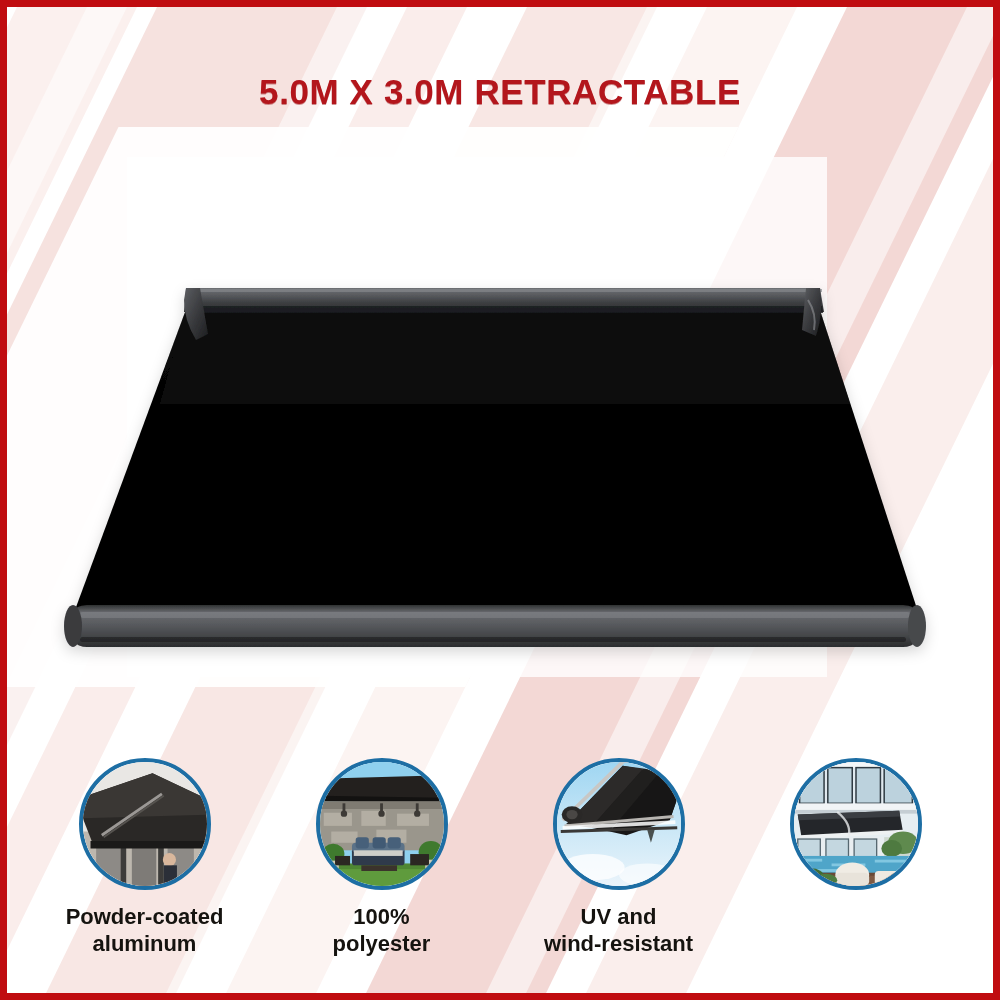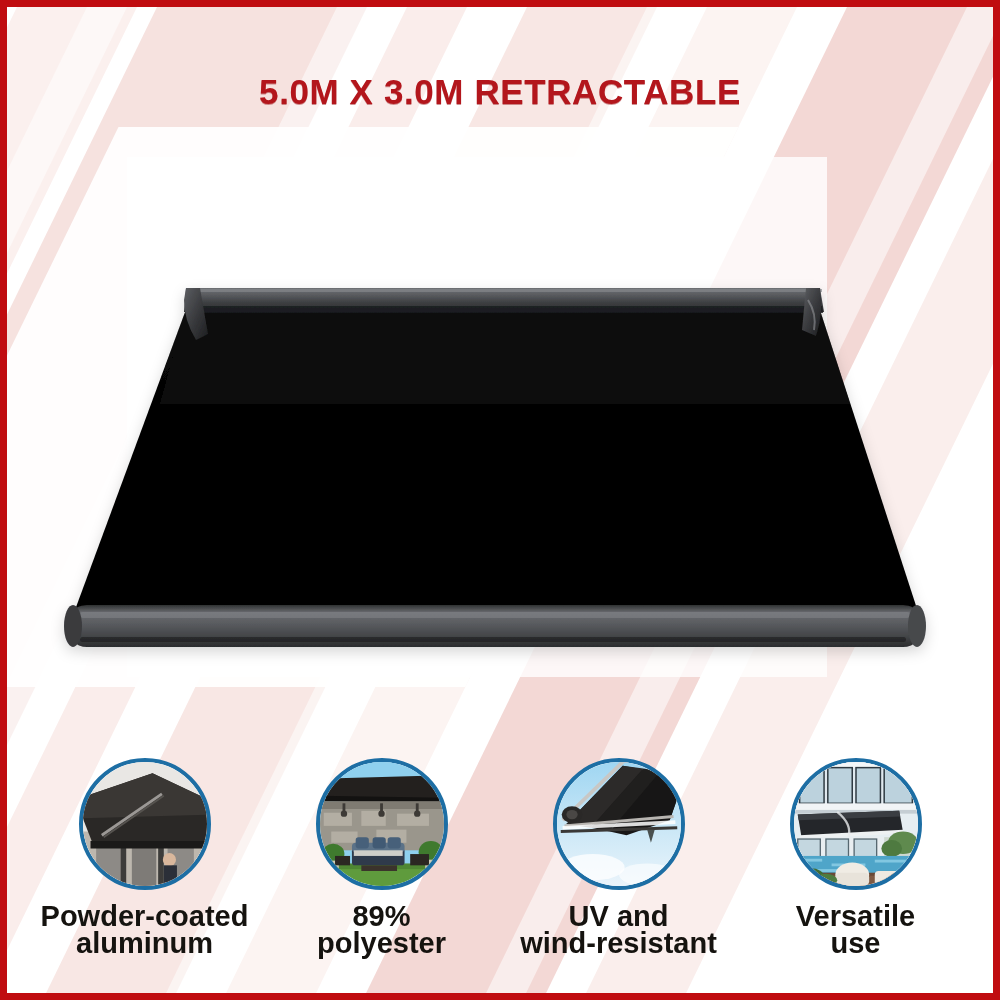--- a/index.html
+++ b/index.html
@@ -101,21 +101,21 @@
     background: #ffffff;
     box-sizing: border-box;
     flex: 0 0 auto;
   }
   .circle svg { display: block; width: 100%; height: 100%; }
 
   .feature-label {
     margin-top: 13px;
     font-family: "Liberation Sans", sans-serif;
     font-weight: bold;
-    font-size: 29px;
+    font-size: 22px;
     line-height: 27px;
     color: #15130f;
     text-align: center;
     max-width: 210px;
   }
 </style>
 </head>
 <body>
 
 <div class="canvas">
@@ -278,21 +278,21 @@
           <rect x="38" y="80" width="14" height="12" rx="3" fill="#47607a"></rect>
           <rect x="56" y="80" width="14" height="12" rx="3" fill="#415a74"></rect>
           <rect x="72" y="80" width="14" height="12" rx="3" fill="#47607a"></rect>
           <rect x="36" y="94" width="52" height="6" fill="#cfcec8"></rect>
           <rect x="44" y="110" width="38" height="6" fill="#3b332c"></rect>
           <rect x="96" y="98" width="20" height="12" fill="#2b2722"></rect>
           <rect x="16" y="100" width="16" height="10" fill="#2b2722"></rect>
         </svg>
       </div>
       <div class="feature-label">
-        <span>89%</span><br>
+        <span>100%</span><br>
         <span>polyester</span>
       </div>
     </div>
 
     <div class="feature">
       <div class="circle">
         <svg viewBox="0 0 132 132" preserveAspectRatio="xMidYMid slice">
           <defs>
             <linearGradient id="skyG3" x1="0" y1="0" x2="0" y2="1">
               <stop offset="0%" stop-color="#9fd6f2"></stop>
@@ -362,23 +362,19 @@
 
           <rect x="-4" y="118" width="140" height="14" fill="#7f5a42"></rect>
           <rect x="-4" y="118" width="140" height="3" fill="#6a4a36"></rect>
           <ellipse cx="62" cy="120" rx="18" ry="13" fill="#f0ece4"></ellipse>
           <rect x="44" y="118" width="36" height="14" rx="5" fill="#e8e3da"></rect>
           <rect x="86" y="116" width="26" height="16" rx="4" fill="#efeae1"></rect>
           <ellipse cx="18" cy="122" rx="14" ry="9" fill="#3f6b35"></ellipse>
           <ellipse cx="34" cy="126" rx="12" ry="7" fill="#4d7c3f"></ellipse>
         </svg>
       </div>
-      <div class="feature-label">
-        <span>Versatile</span><br>
-        <span>use</span>
-      </div>
     </div>
 
   </div>
 
   <div class="frame-border"></div>
 
 </div>
 
 </body></html>

